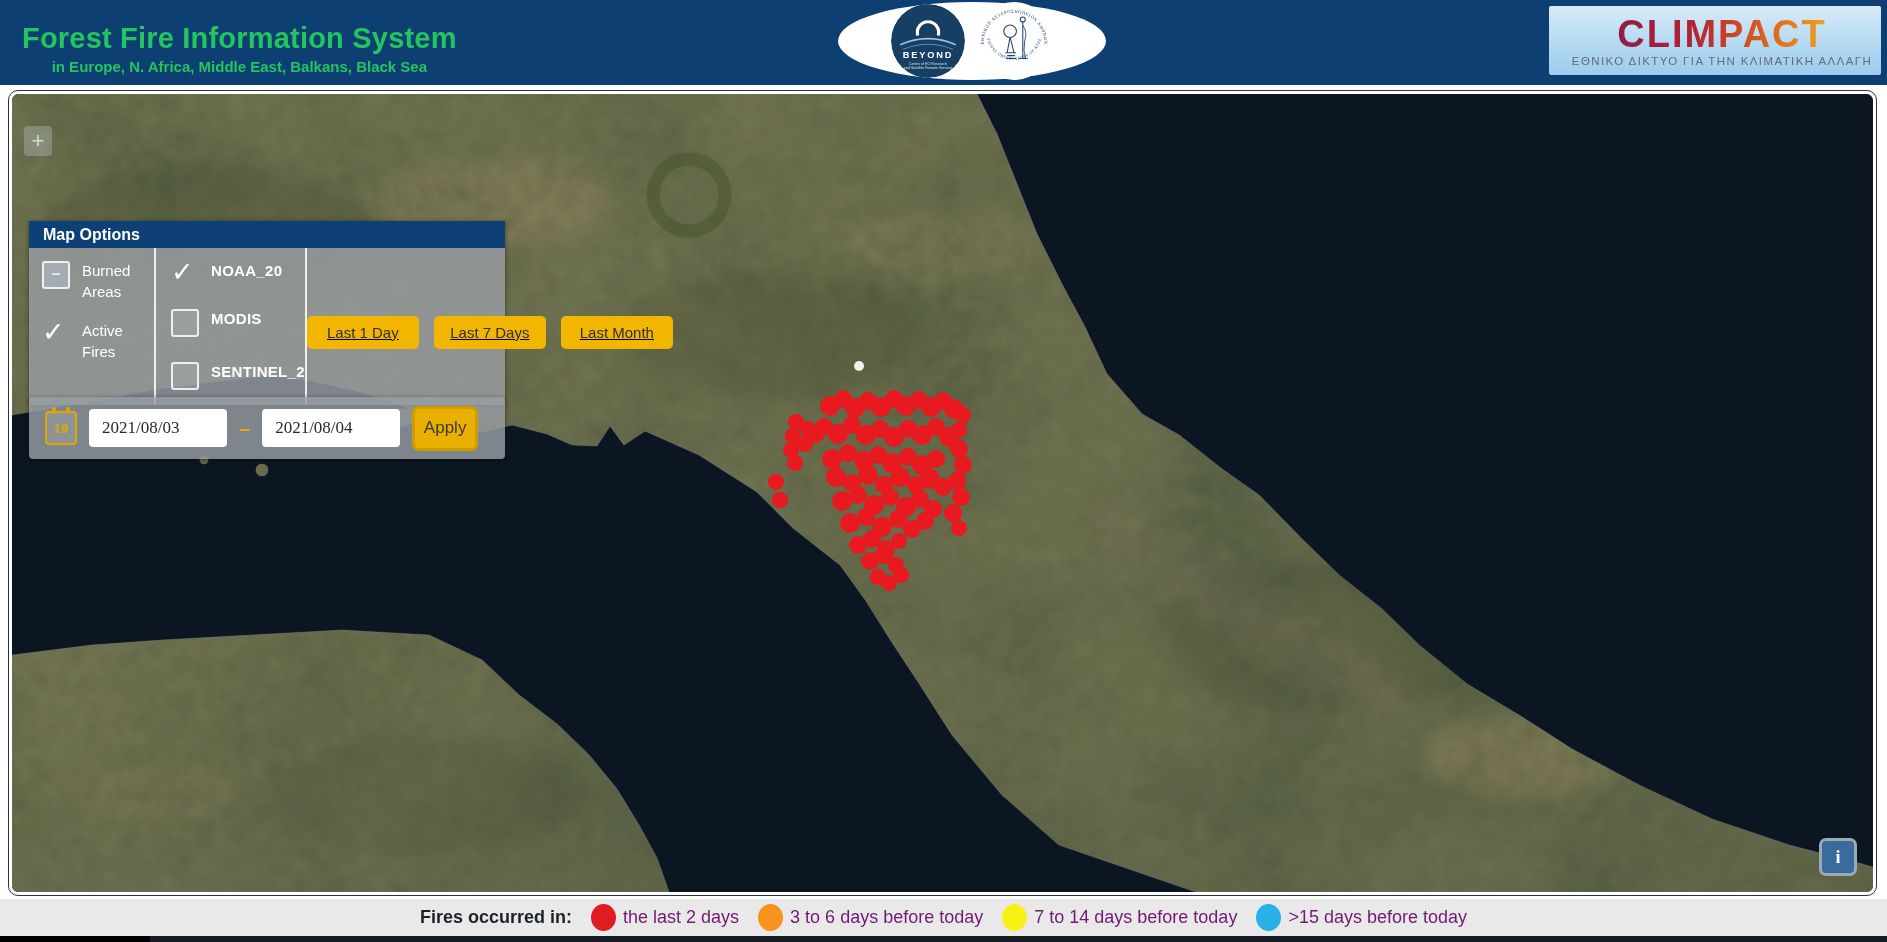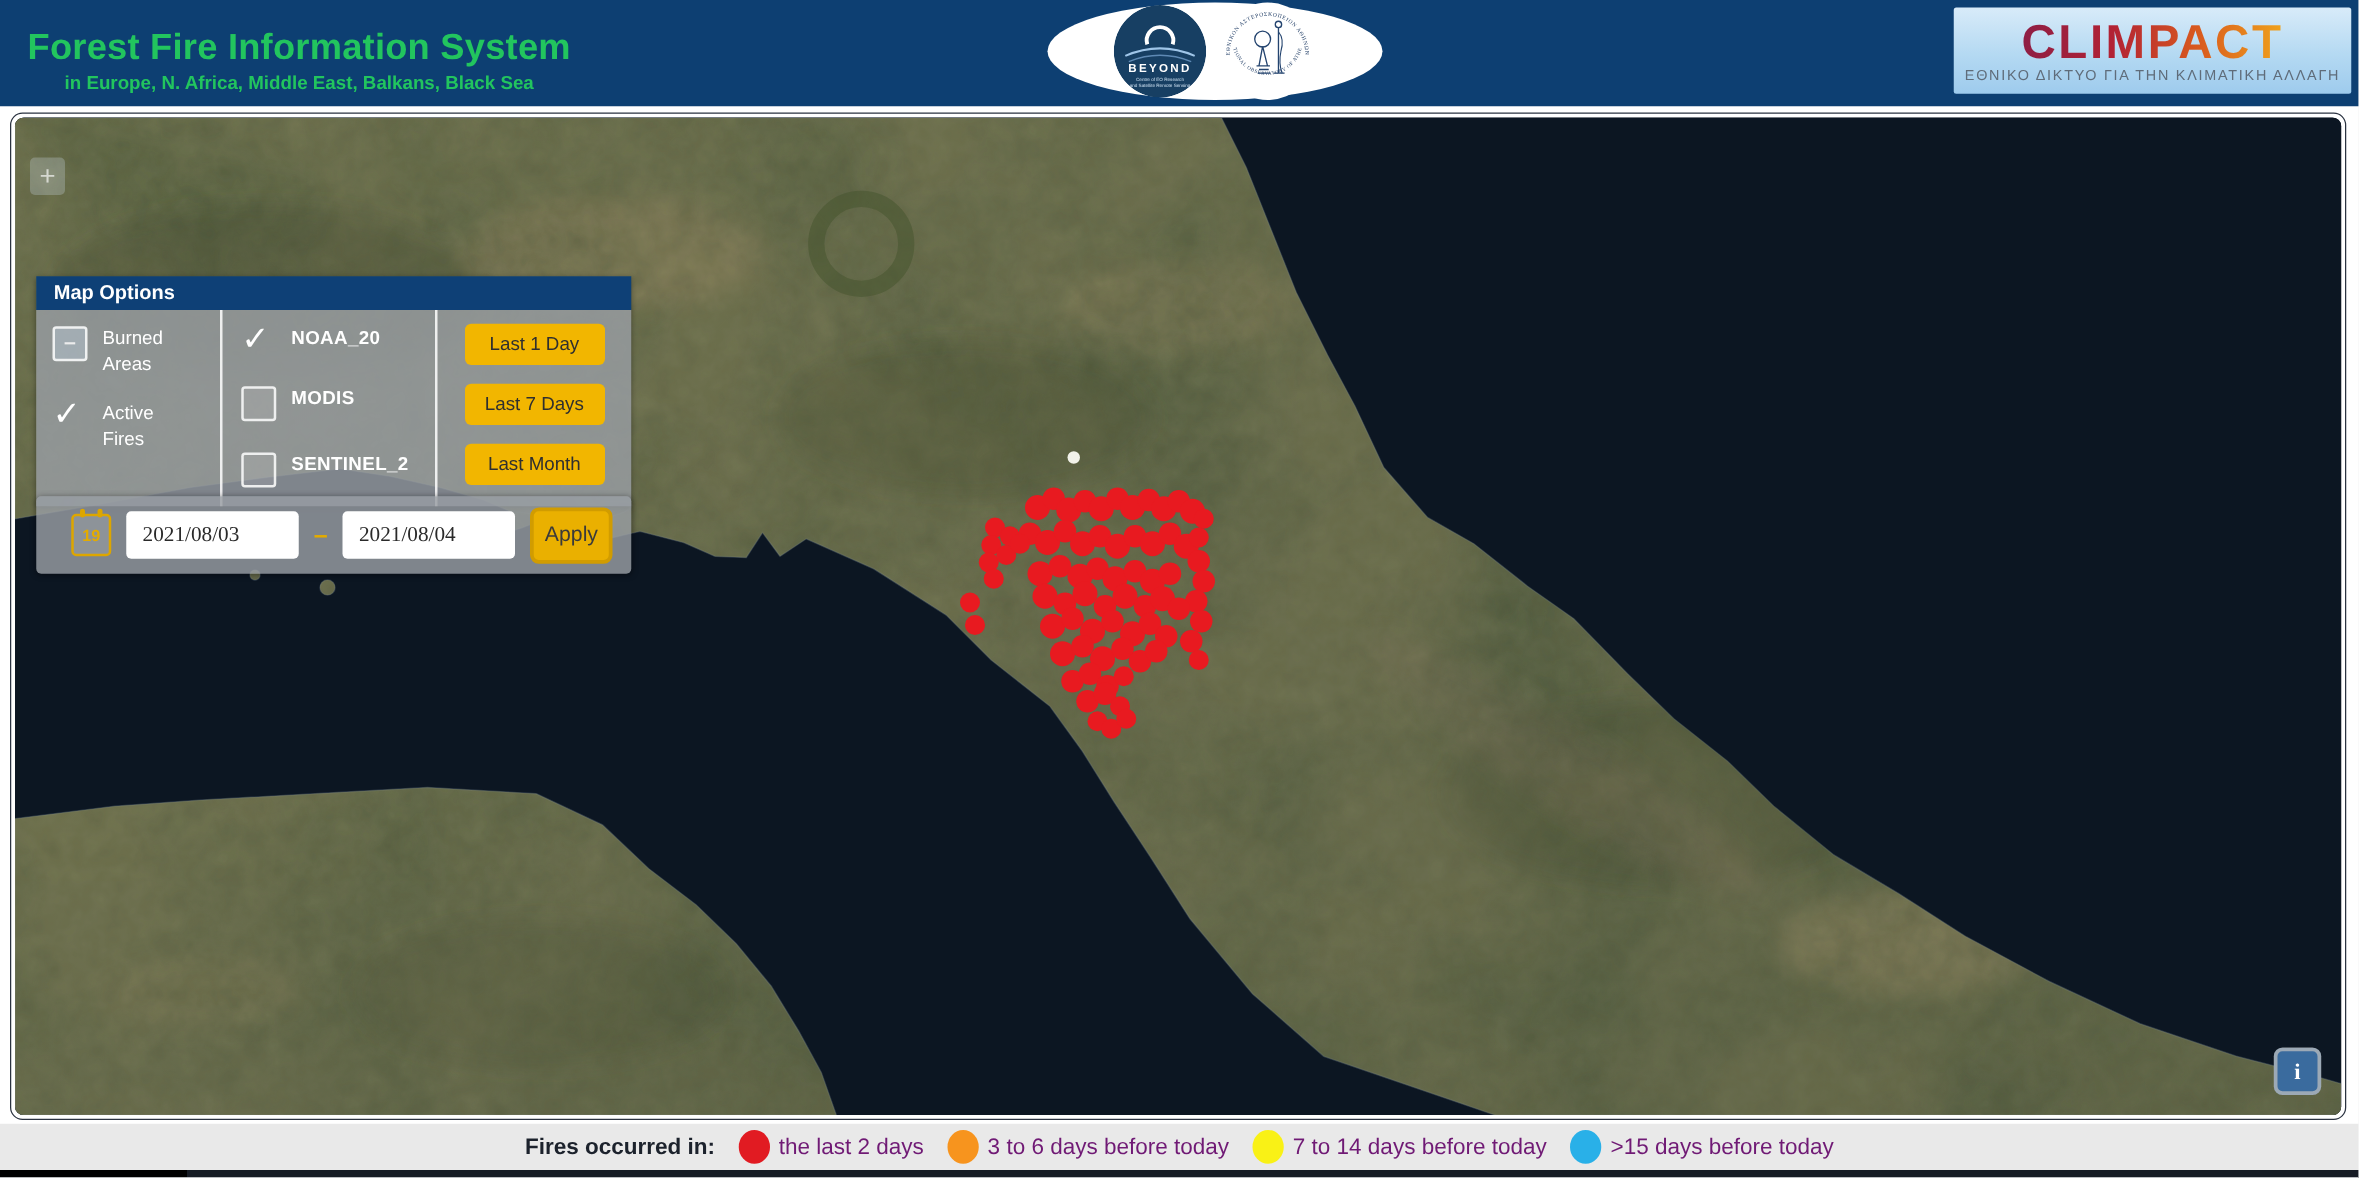--- a/index.html
+++ b/index.html
@@ -9,21 +9,21 @@
   
   .header{position:absolute;left:0;top:0;width:100%;height:85px;background:#0d3f72;}
   .header .titles{position:absolute;left:22px;top:21px;color:#22c55e;text-align:center;}
   .app-title{font-size:29px;font-weight:bold;letter-spacing:.2px;margin:0;line-height:34px;}
   .app-subtitle{font-size:15px;font-weight:bold;margin-top:3px;}
   .logo-ellipse{position:absolute;left:838px;top:2px;width:268px;height:78px;background:#fff;
                 border-radius:50%;display:flex;align-items:center;justify-content:center;gap:10px;}
   .logo-circle{border-radius:50%;overflow:hidden;flex:none;}
   .climpact{position:absolute;right:6px;top:6px;width:318px;height:69px;border-radius:2px;
             background:linear-gradient(180deg,#d8ebf9 0%,#b4d9f2 55%,#9ecbed 100%);
-            display:flex;flex-direction:column;align-items:center;justify-content:center;}
+            display:flex;flex-direction:column;align-items:center;justify-content:center;padding-left:14px;}
   .climpact-title{font-size:38px;line-height:38px;font-weight:800;letter-spacing:2px;
             background:linear-gradient(90deg,#8e1e45 0%,#b22234 35%,#d95b1e 68%,#f0a31c 100%);
             -webkit-background-clip:text;background-clip:text;color:transparent;}
   .climpact-sub{font-size:11.5px;color:#5f6c7a;letter-spacing:1.4px;margin-top:2px;text-align:right;}
 
   
   .map-frame{position:absolute;left:8px;top:90px;width:1869px;height:806px;background:#fff;
              border:1px solid #2a3240;border-radius:10px;padding:3px;box-sizing:border-box;}
   .map{position:relative;width:100%;height:100%;border-radius:7px;overflow:hidden;background:#0c1622;}
   .map svg.terrain{position:absolute;left:0;top:0;width:100%;height:100%;}
@@ -32,39 +32,39 @@
               display:flex;align-items:center;justify-content:center;}
 
   
   .panel{position:absolute;left:17px;top:127px;width:476px;box-shadow:0 1px 5px rgba(0,0,0,.45);}
   .panel-title{height:27px;background:#0e4076;color:#fff;font-size:16px;font-weight:600;
                display:flex;align-items:center;padding-left:14px;}
   .panel-body{display:flex;background:rgba(152,158,164,.82);height:157px;}
   .col{box-sizing:border-box;padding-top:12px;}
   .col-layers{width:149px;border-right:2px solid rgba(255,255,255,.85);padding-left:13px;}
   .col-sats{width:172px;border-right:2px solid rgba(255,255,255,.85);padding-left:15px;}
-  .col-ranges{flex:1;display:flex;flex-direction:column;align-items:center;padding-top:11px;gap:15px;}
+  .col-ranges{flex:1;display:flex;align-items:center;padding-top:11px;gap:15px;text-decoration:underline;}
   .opt-row{display:flex;margin-bottom:18px;color:#fff;}
   .opt-row .ctl{width:40px;flex:none;display:flex;align-items:flex-start;}
   .box{width:24px;height:24px;border:2px solid rgba(248,248,248,.9);border-radius:3px;
        background:rgba(255,255,255,.10);display:flex;align-items:center;justify-content:center;margin-top:1px;}
   .box.ind{background:rgba(195,214,232,.38);}
   .box .dash{color:#ececec;font-size:17px;line-height:10px;font-weight:bold;margin-top:-2px;}
   .tick{font-family:"DejaVu Sans",sans-serif;color:#fff;font-size:27px;line-height:24px;}
   .opt-label{font-size:15px;line-height:21px;color:#fff;}
   .lbl-narrow{width:72px;}
   .sat-label{font-size:15px;font-weight:600;letter-spacing:.3px;}
   .range-btn{width:112px;height:33px;background:#f2b600;border:none;border-radius:5px;
              font-family:"Liberation Sans",sans-serif;font-size:15px;color:#2f2f2f;cursor:pointer;}
 
   
   .date-panel{position:absolute;left:17px;top:303px;width:476px;height:62px;border-radius:4px;
               background:rgba(152,158,164,.82);box-shadow:0 1px 5px rgba(0,0,0,.45);
               display:flex;align-items:center;}
-  .cal-icon{position:relative;margin-left:28px;width:28px;height:30px;border:2px solid #dda600;
+  .cal-icon{position:relative;margin-left:16px;width:28px;height:30px;border:2px solid #dda600;
             border-radius:4px;display:flex;align-items:center;justify-content:center;
             background:rgba(255,255,255,.12);}
   .cal-icon::before,.cal-icon::after{content:"";position:absolute;top:-6px;width:4px;height:7px;
             background:#dda600;border-radius:2px;}
   .cal-icon::before{left:5px;} .cal-icon::after{right:5px;}
   .cal-day{color:#e3ab00;font-size:13px;font-weight:bold;}
   .date-input{width:138px;height:38px;box-sizing:border-box;border:none;border-radius:4px;
               margin-left:12px;background:#fff;font-family:Liberation Serif, serif;
               font-size:17px;color:#2a2a2a;padding-left:13px;}
   .date-dash{color:#e3ab00;font-size:20px;font-weight:bold;margin-left:12px;}

